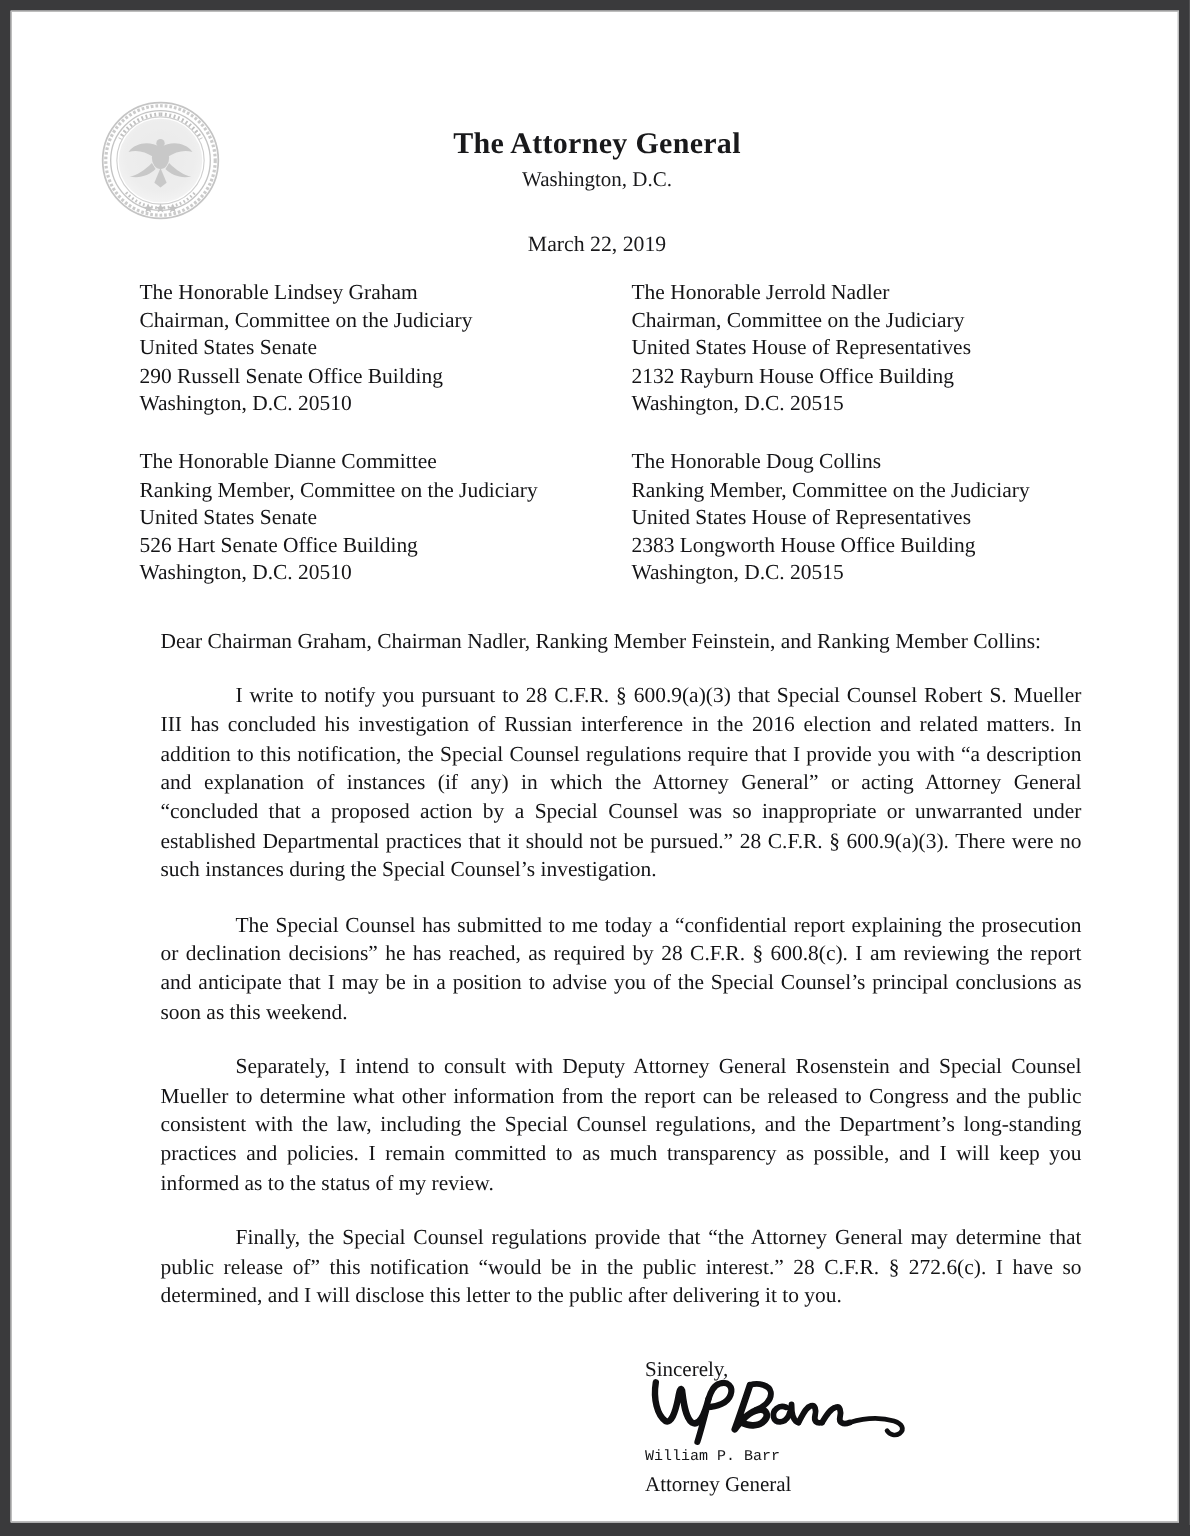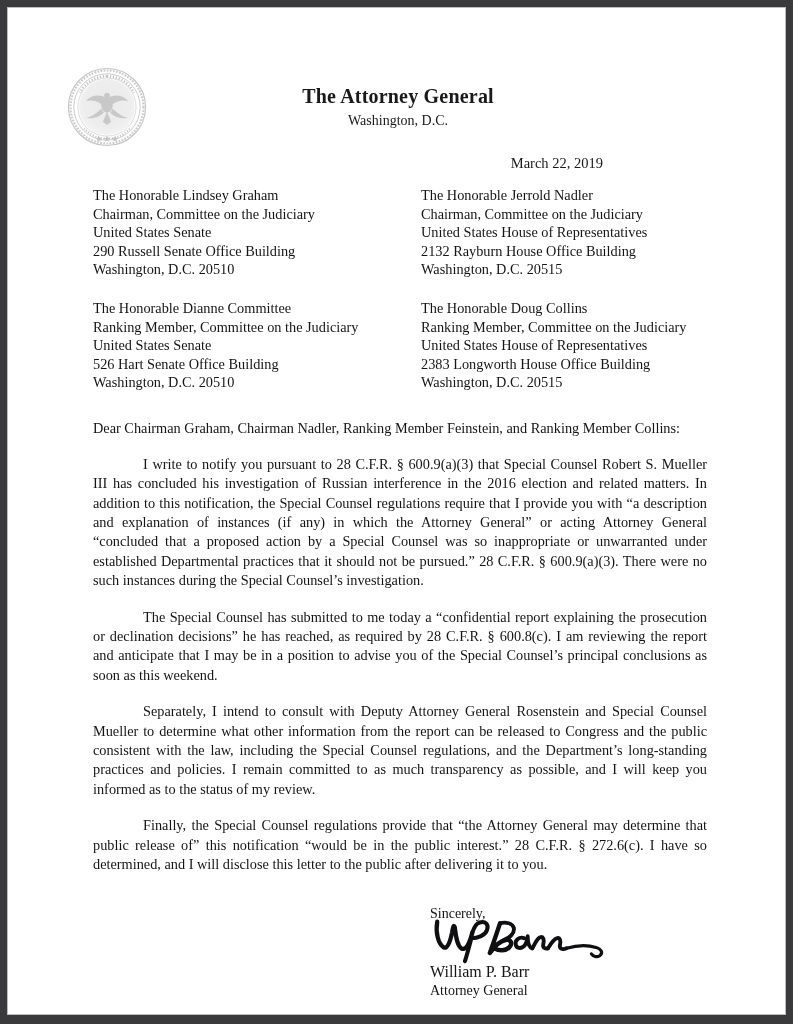--- a/index.html
+++ b/index.html
@@ -72,21 +72,21 @@
     text-align: center;
     font-size: 14px;
     color: #19191b;
   }
 
   .date-line {
     position: absolute;
     left: 186px;
     top: 148px;
     width: 410px;
-    text-align: right;
+    text-align: center;
     font-size: 14.5px;
     color: #19191b;
   }
 
   
   .addressees {
     position: absolute;
     left: 86px;
     top: 179px;
     width: 620px;
@@ -103,21 +103,21 @@
   .addr-line {
     font-size: 14.3px;
     line-height: 18.6px;
     color: #141416;
     white-space: nowrap;
   }
 
   
   .body-block {
     position: absolute;
-    left: 86px;
+    left: 100px;
     top: 412px;
     width: 614px;
   }
   .salutation {
     font-size: 14.3px;
     line-height: 18.8px;
     color: #141416;
     margin-bottom: 17px;
   }
   .para {
@@ -142,24 +142,25 @@
     font-size: 14px;
     color: #141416;
     margin-left: 3px;
   }
   .sig-mark {
     margin-top: -6px;
     margin-left: 2px;
     height: 46px;
   }
   .sig-name {
-    font-size: 16px;
+    font-size: 10px;
     color: #141416;
     margin-left: 3px;
     line-height: 19px;
+    font-family: Liberation Mono, monospace;
   }
   .sig-role {
     font-size: 14px;
     color: #141416;
     margin-left: 3px;
     line-height: 19px;
   }
 </style>
 </head>
 <body>

